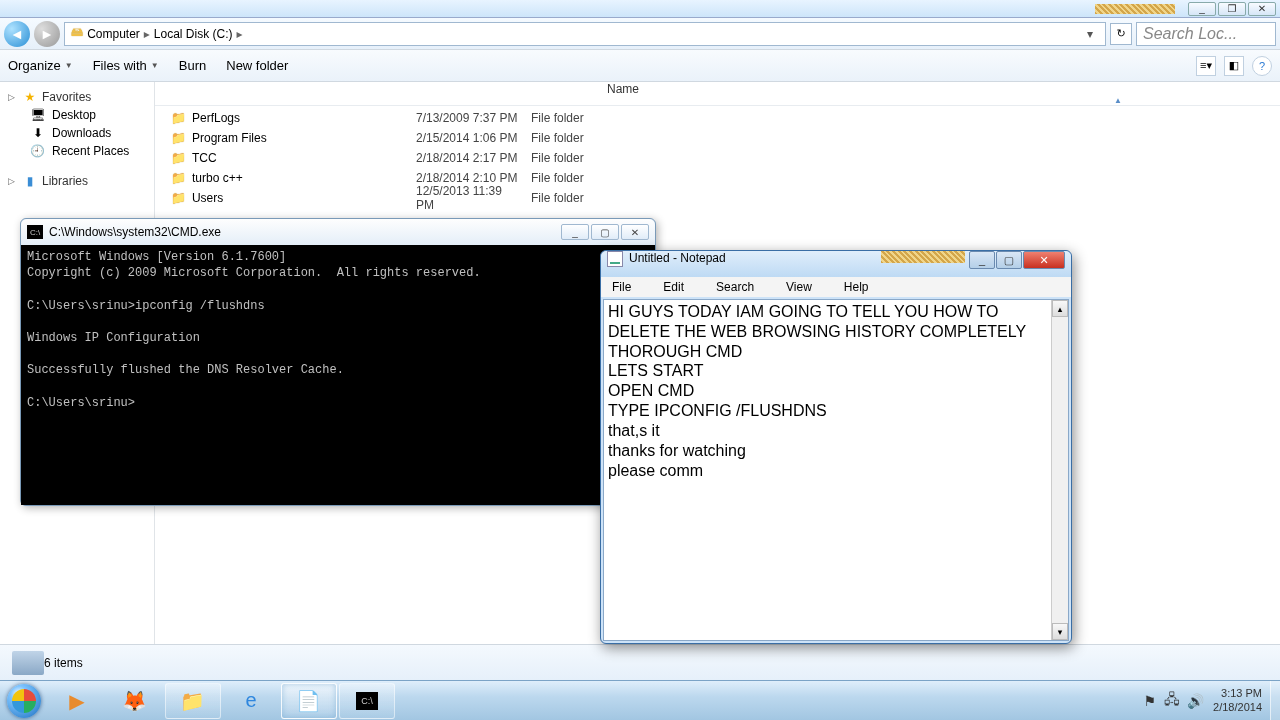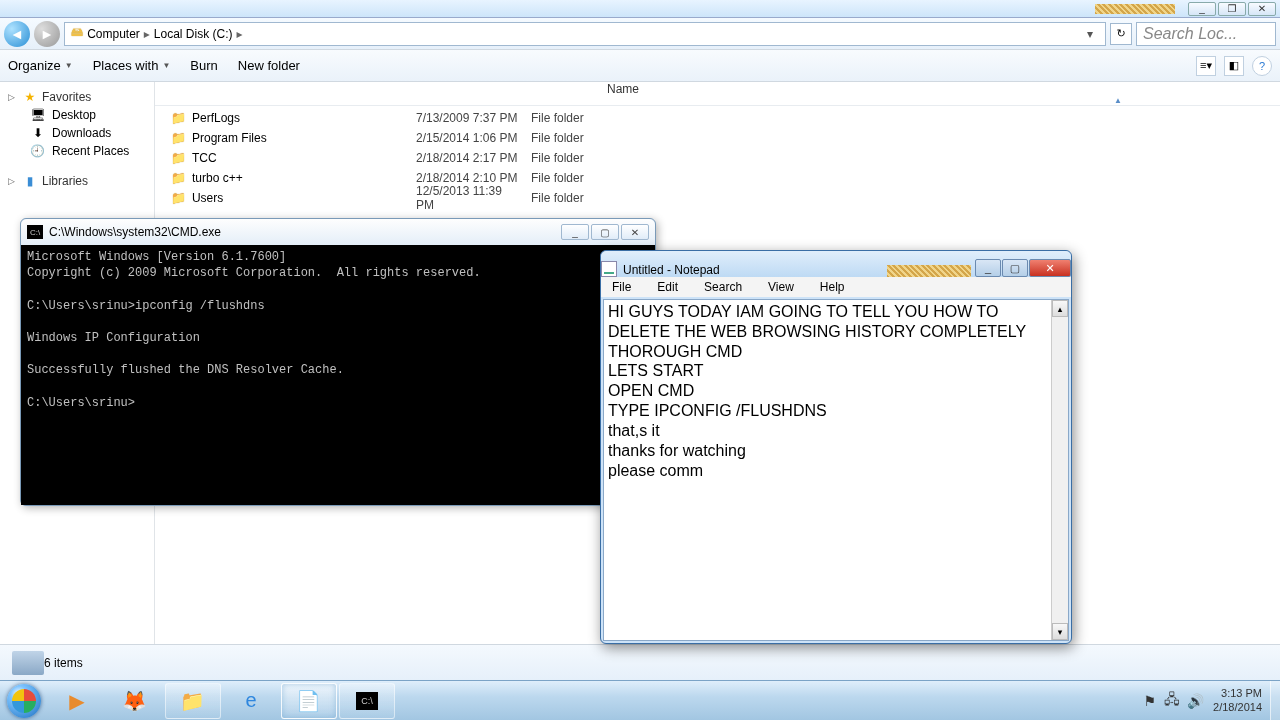--- a/index.html
+++ b/index.html
@@ -59,29 +59,29 @@
 
 .cmd-win { position:absolute; left:20px; top:218px; width:636px; background:#d6e6f5; border:1px solid #7a9ab8; border-radius:6px; box-shadow:2px 2px 8px rgba(0,0,0,.3);}
 .cmd-title { height:26px; background:linear-gradient(#fefefe,#e4eef8); display:flex; align-items:center; padding:0 6px; font-size:12px; border-radius:6px 6px 0 0;}
 .cmd-ic { width:16px; height:14px; background:#000; margin-right:6px; display:flex; align-items:center; justify-content:center; color:#ccc; font-size:8px;}
 .cmd-ctrls { margin-left:auto; display:flex; gap:2px;}
 .cmd-btn { width:28px; height:16px; background:linear-gradient(#fff,#e0ecf8); border:1px solid #a0b8d0; border-radius:2px; display:flex; align-items:center; justify-content:center; font-size:10px; color:#444;}
 .cmd-body { background:#000; color:#c0c0c0; font-family:"Consolas","Courier New",monospace; font-size:12px; padding:4px 6px; height:260px; white-space:pre; line-height:1.35;}
 
 
 .notepad-win { position:absolute; left:600px; top:250px; width:472px; background:#cde3f8; border:1px solid #3a6ea5; border-radius:6px; box-shadow:2px 4px 14px rgba(0,0,0,.45);}
-.np-title { height:26px; background:linear-gradient(#e0eefb,#bedaf4); display:flex; align-items:flex-end; padding:0 0; font-size:12px; border-radius:6px 6px 0 0;}
+.np-title { height:26px; background:linear-gradient(#e0eefb,#bedaf4); display:flex; align-items:flex-start; padding:0 6px; font-size:12px; border-radius:6px 6px 0 0;}
 .np-ic { width:16px; height:16px; background:#fff; border:1px solid #88a; margin-right:6px; position:relative;}
 .np-ic::after { content:""; position:absolute; bottom:2px; left:2px; width:10px; height:2px; background:#4a8;}
 .np-hatch { width:84px; height:12px; background:repeating-linear-gradient(45deg,#d4a64a,#d4a64a 2px,#f0d58a 2px,#f0d58a 4px); margin-left:auto; margin-right:4px;}
 .np-ctrls { display:flex; gap:1px;}
 .np-btn { width:26px; height:18px; border:1px solid #6a8ab0; border-radius:2px; display:flex; align-items:center; justify-content:center; font-size:11px;}
 .np-min,.np-max { background:linear-gradient(#d9e6f5,#b4cfe8); color:#333;}
 .np-close { background:linear-gradient(#f08070,#c83020); color:#fff; width:42px;}
-.np-menu { height:20px; background:#f4f4f4; display:flex; align-items:center; padding:0 4px; font-size:12px; gap:12px;}
+.np-menu { height:20px; background:#f4f4f4; display:flex; align-items:center; padding:0 4px; font-size:12px; gap:18px;}
 .np-menu span { padding:2px 7px;}
 .np-body { background:#fff; border:1px solid #8aa8c8; margin:2px; height:342px; display:flex;}
 .np-text { flex:1; padding:2px 4px; font-family:Liberation Sans, sans-serif; font-size:16px; line-height:1.24; white-space:pre-wrap; word-break:break-word;}
 .np-scroll { width:17px; background:#f0f0f0; border-left:1px solid #ccc; position:relative;}
 .np-scroll .up,.np-scroll .down { height:17px; background:linear-gradient(#f8f8f8,#ddd); border:1px solid #bbb; display:flex; align-items:center; justify-content:center; font-size:9px;}
 .np-scroll .down { position:absolute; bottom:0; left:0; right:0;}
 
 
 .taskbar { position:absolute; bottom:0; left:0; right:0; height:40px; background:linear-gradient(to bottom,#dfeefb 0%,#bcd8ee 40%,#a2c6e2 100%); border-top:1px solid #7ba3c6; display:flex; align-items:center;}
 .start-orb { width:48px; height:40px; display:flex; align-items:center; justify-content:center;}
@@ -133,21 +133,21 @@
       <span>Search Loc...</span>
     </div>
   </div>
 
   <div class="toolbar">
     <div class="t-item">
         <span>Organize</span>
         <span class="drop">▼</span>
       </div>
     <div class="t-item">
-        <span>Places with</span>
+        <span>Files with</span>
         <span class="drop">▼</span>
       </div>
     <div class="t-item">
         <span>Burn</span>
       </div>
     <div class="t-item">
         <span>New folder</span>
       </div>
     <div class="toolbar-right">
       <div class="t-icon">≡▾</div>

